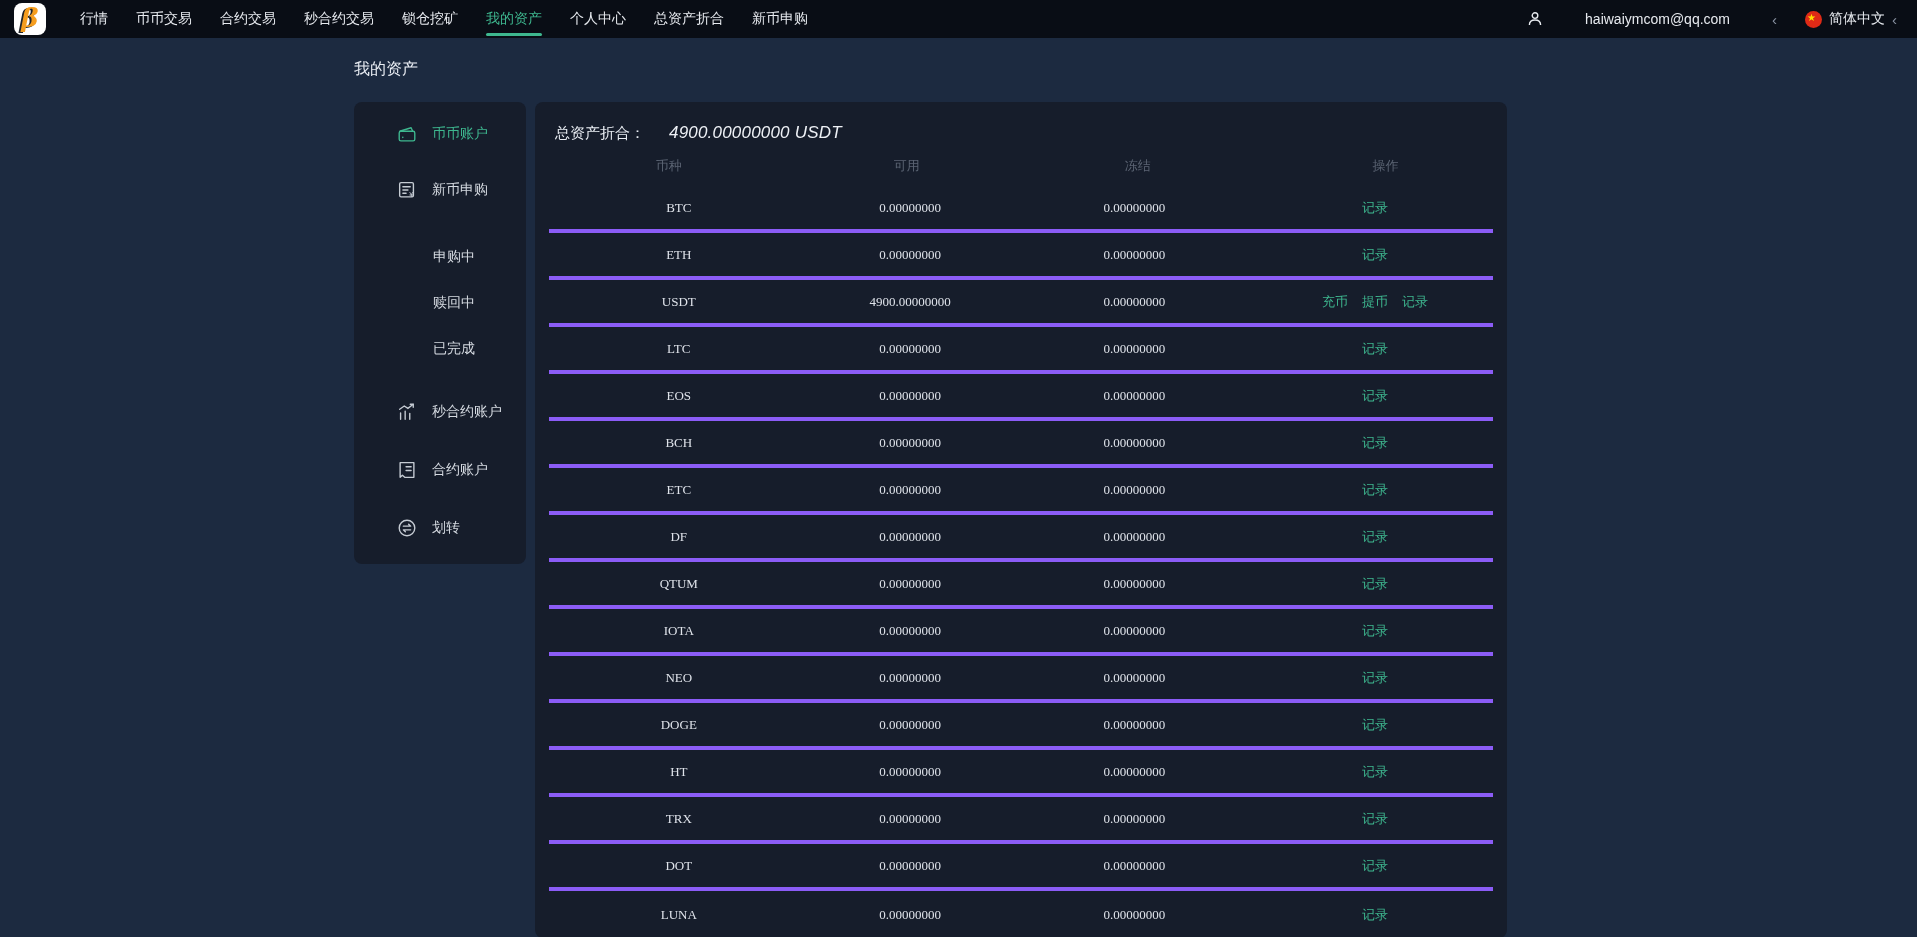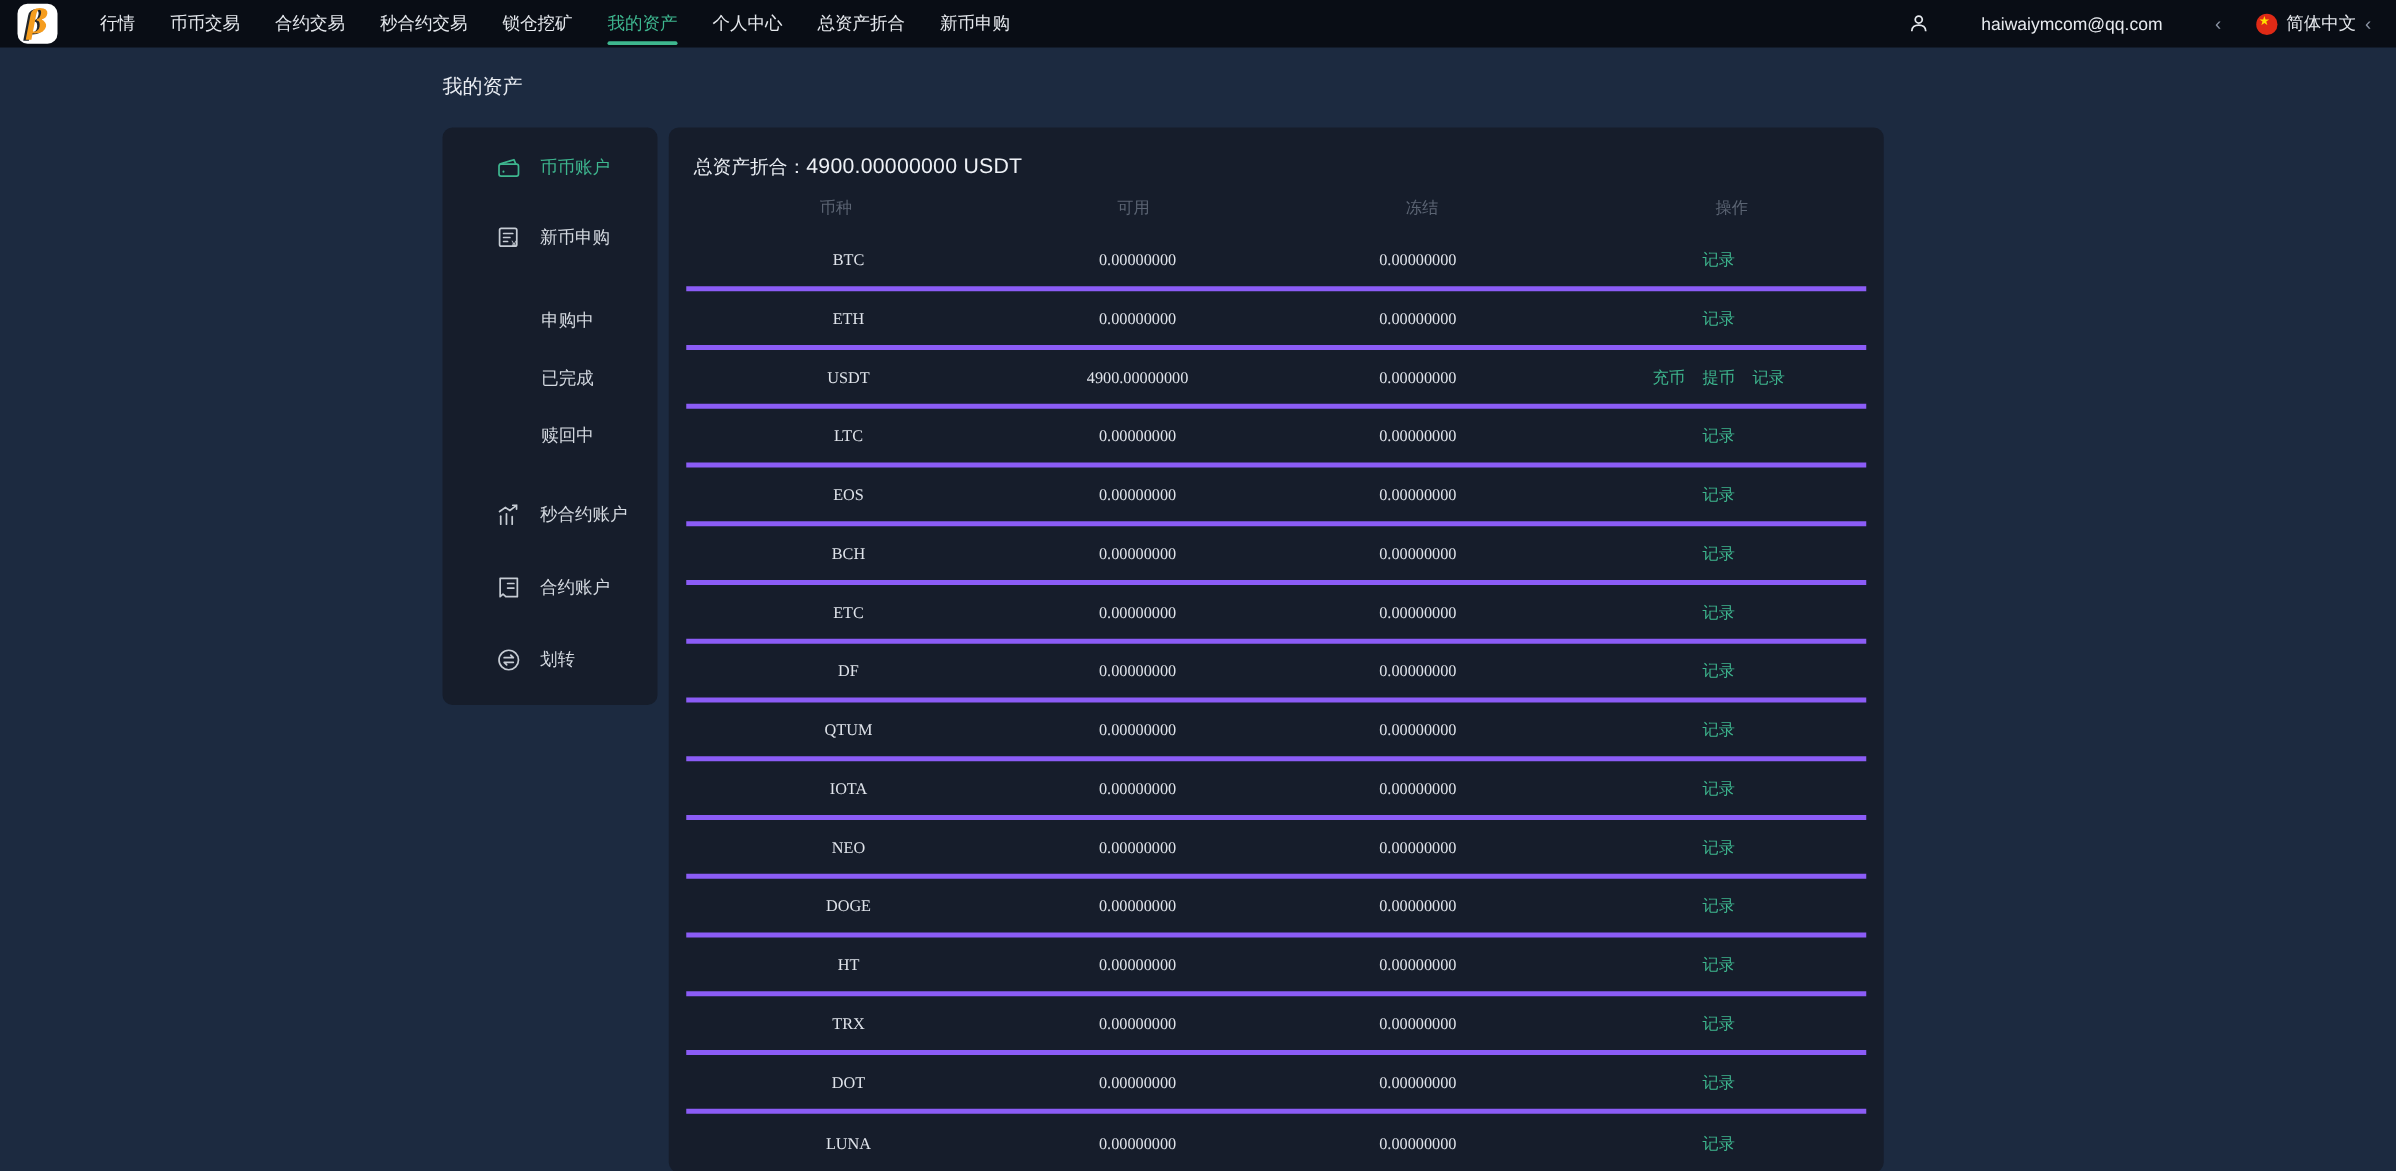--- a/index.html
+++ b/index.html
@@ -78,21 +78,21 @@
 
   
   .asset-card {
     width:972px; background:#161d2b; border-radius:8px;
     padding:18px 0 0 0; flex:0 0 auto; min-height:832px;
   }
   .card-head {
     height:26px; display:flex; align-items:center; padding:0 20px;
   }
   .total-label { font-size:15px; color:#e9edf3; }
-  .total-value { font-size:17px; color:#eef1f6; margin-left:0; letter-spacing:.2px; }
+  .total-value { font-size:17px; color:#eef1f6; margin-left:24px; letter-spacing:.2px;font-style:italic; }
   .tbl { width:100%; }
   .tbl-header, .tbl-row {
     display:grid;
     grid-template-columns:27.5% 21.5% 26% 25%;
     align-items:center; text-align:center;font-family:Liberation Serif, serif;
   }
   .tbl-header { height:40px; }
   .tbl-header span { font-size:13px; color:#5b6473; }
   .tbl-body { padding:0 14px; }
   .tbl-row { height:47px; border-bottom:4px solid #8b5cf6; font-size:13px; color:#dfe3ea; }
@@ -193,24 +193,24 @@
             <text x="14.5" y="20" font-size="8" fill="currentColor" stroke="none" font-family="inherit">¥</text>
           </svg>
         </span>
         <span>新币申购</span>
       </div>
 
       <div class="side-sub gap-md">
         <span>申购中</span>
       </div>
       <div class="side-sub">
+        <span>赎回中</span>
+      </div>
+      <div class="side-sub">
         <span>已完成</span>
-      </div>
-      <div class="side-sub">
-        <span>赎回中</span>
       </div>
 
       <div class="side-item gap-lg">
         <span class="icon">
           <svg width="22" height="22" viewBox="0 0 24 24" fill="none" stroke="currentColor" stroke-width="1.5" stroke-linecap="round">
             <line x1="5" y1="13" x2="5" y2="20"></line>
             <line x1="10" y1="11" x2="10" y2="20"></line>
             <line x1="15" y1="13.5" x2="15" y2="20"></line>
             <path d="M4 9 L9 5.5 L13 8 L18.5 3.8"></path>
             <path d="M15.5 3.5 L18.8 3.5 L18.8 6.8" fill="none"></path>

